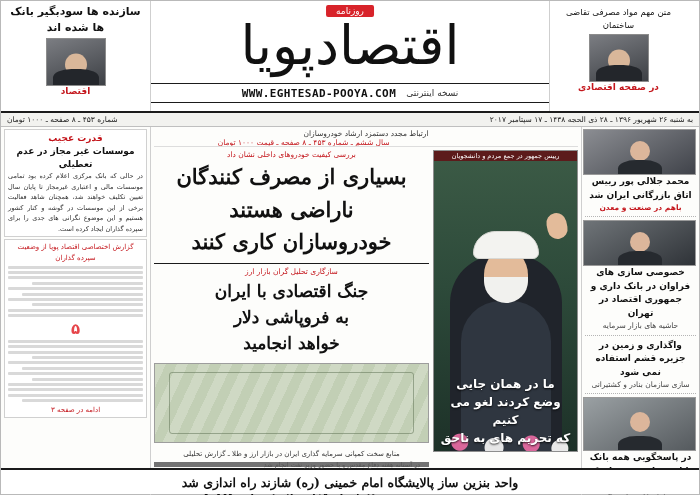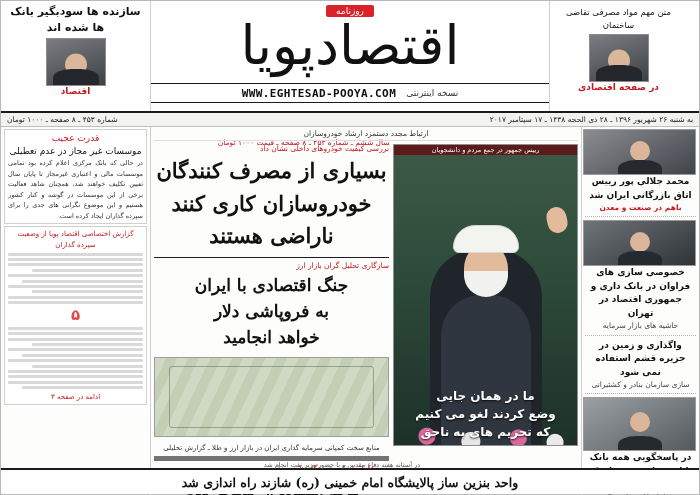--- a/index.html
+++ b/index.html
@@ -209,29 +209,28 @@
   }
   .rphoto:before{
     content:"";position:absolute;left:50%;bottom:-6px;width:44px;height:20px;
     transform:translateX(-50%);border-radius:42% 42% 0 0;background:#262a2f;z-index:2;
   }
   .red-line{color:#c4161c;font-weight:bold;}
 
   
   .main-top-note{
     text-align:center;font-size:7.5px;color:#333;border-bottom:1px solid #ddd;
-    padding-bottom:2px;margin-bottom:3px;
+    padding-bottom:8px;margin-bottom:3px;
   }
   .main-row{display:flex;flex-direction:row;gap:4px;}
   .lead-photo{
     width:143px;height:300px;
     border:1px solid #8e8e8e;
     position:relative;overflow:hidden;
     background:linear-gradient(180deg,#3c5b46 0%,#2d4a3a 45%,#1d3128 100%);
-    padding-left:40px;
   }
   .lp-caption{
     position:absolute;top:0;left:0;right:0;
     background:#5c1b1b;color:#fff;font-size:6.5px;
     text-align:center;padding:1px 2px;z-index:6;
   }
   .lp-figure{
     position:absolute;bottom:0;left:50%;transform:translateX(-50%);
     width:112px;height:196px;
     background:#20242b;
@@ -274,21 +273,21 @@
                radial-gradient(circle at 68% 84%, #e46aa0 0 8px, transparent 9px),
                radial-gradient(circle at 88% 94%, #f4f4f4 0 8px, transparent 9px);
     z-index:8;opacity:.95;
   }
   .main-texts{flex:1;display:flex;flex-direction:column;gap:3px;}
   .headline-block{
     border-bottom:1px solid #1b1b1b;
     padding-bottom:4px;
   }
   .kicker-red{
-    color:#c4161c;font-size:7.5px;margin-bottom:2px;
+    text-align:center;color:#c4161c;font-size:7.5px;margin-bottom:2px;
   }
   .headline{
     font-family:"DejaVu Serif","Liberation Serif",serif;
     font-weight:bold;
     text-align:center;
     color:#111;
     line-height:1.55;
   }
   .h1{font-size:21px;}
   .h2{font-size:17px;}
@@ -313,21 +312,21 @@
     font-family:"DejaVu Serif","Liberation Serif",serif;
     font-weight:bold;font-size:14px;line-height:1.6;color:#111;
     padding-top:4px;
   }
 
   
   .lbox{
     border:1px solid #d0d0d0;padding:2px 3px;box-sizing:border-box;background:#fff;
   }
   .lbox-head{
-    text-align:center;color:#c4161c;font-weight:normal;font-size:9px;line-height:1.45;
+    text-align:center;color:#c4161c;font-weight:bold;font-size:9px;line-height:1.45;
   }
   .lbox-head.dark{color:#111;}
   .ltext{
     font-size:6.5px;line-height:1.62;color:#333;text-align:justify;
   }
   .ltext-lines span{
     display:block;height:3px;background:#d9d9d9;margin:2.4px 0;border-radius:1px;
   }
   .ltext-lines span:nth-child(4n){width:82%;}
   .ltext-lines span:nth-child(6n){width:90%;}
@@ -441,22 +440,22 @@
             <span>وضع کردند لغو می کنیم</span>
             <span>که تحریم های به ناحق</span>
           </div>
         </div>
 
         <div class="main-texts">
 
           <div class="headline-block">
             <div class="kicker-red">بررسی کیفیت خودروهای داخلی نشان داد</div>
             <div class="headline h1">بسیاری از مصرف کنندگان</div>
+            <div class="headline h1">ناراضی هستند</div>
             <div class="headline h1">خودروسازان کاری کنند</div>
-            <div class="headline h1">ناراضی هستند</div>
           </div>
 
           <div>
             <div class="kicker-red">سازگاری تحلیل گران بازار ارز</div>
             <div class="headline h2">جنگ اقتصادی با ایران</div>
             <div class="headline h2">به فروپاشی دلار</div>
             <div class="headline h2">خواهد انجامید</div>
           </div>
 
           <div class="money-photo"></div>

